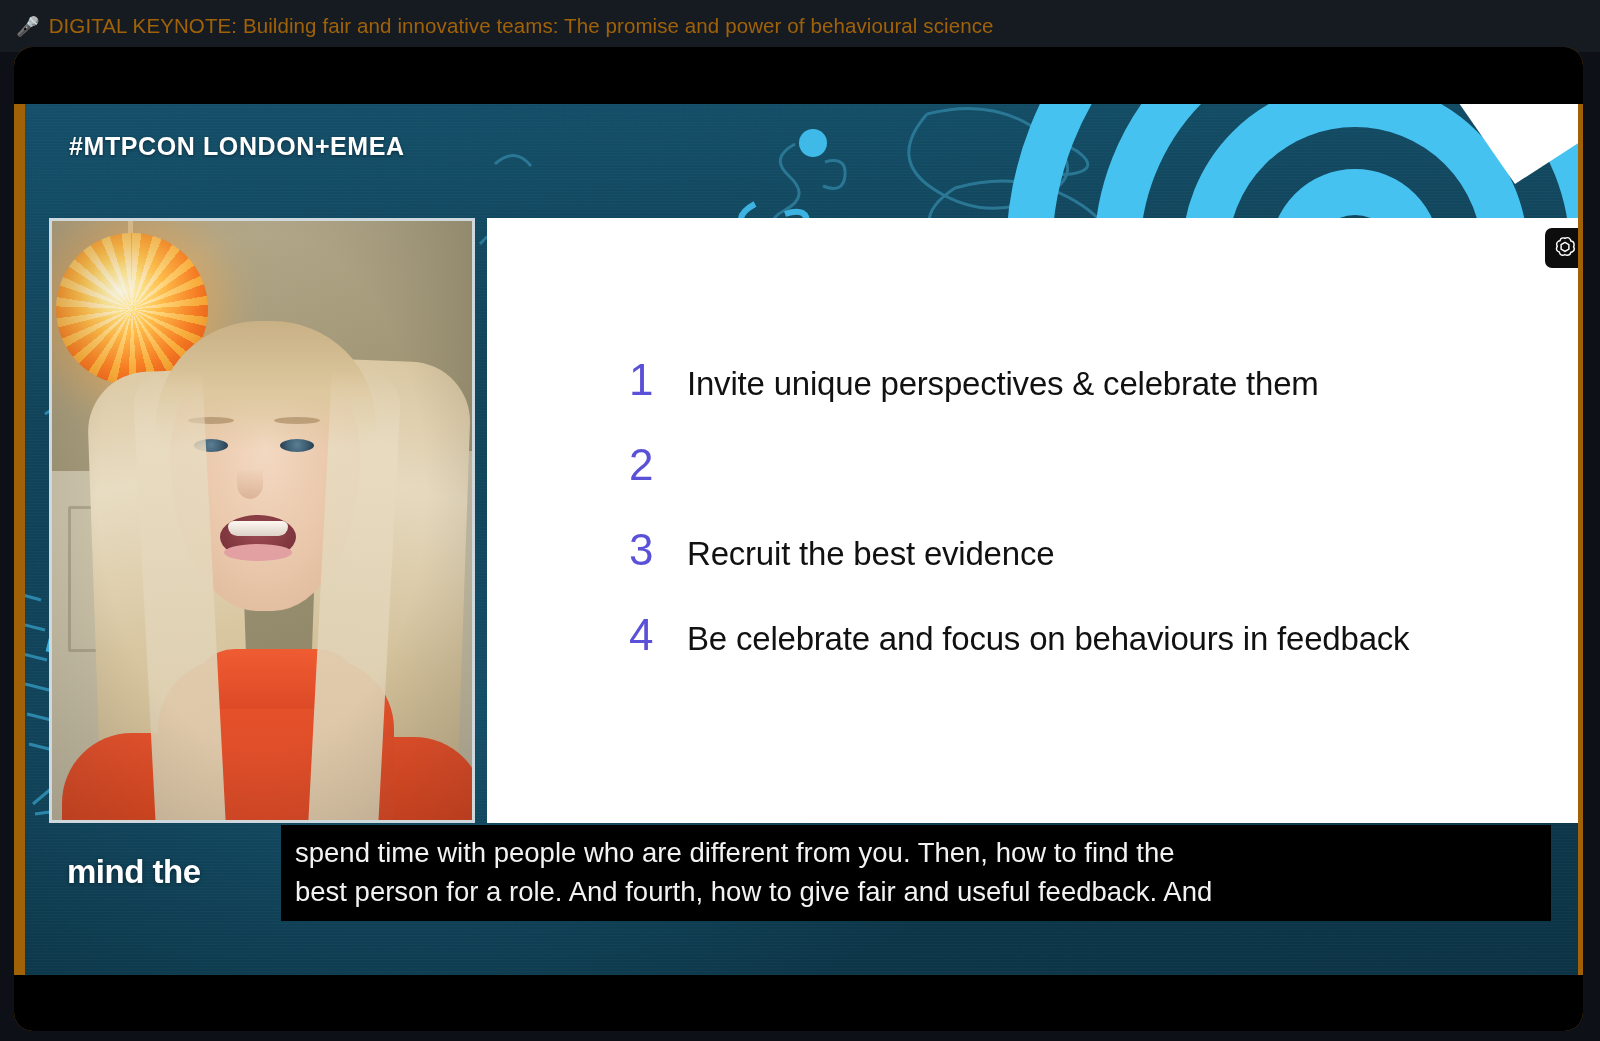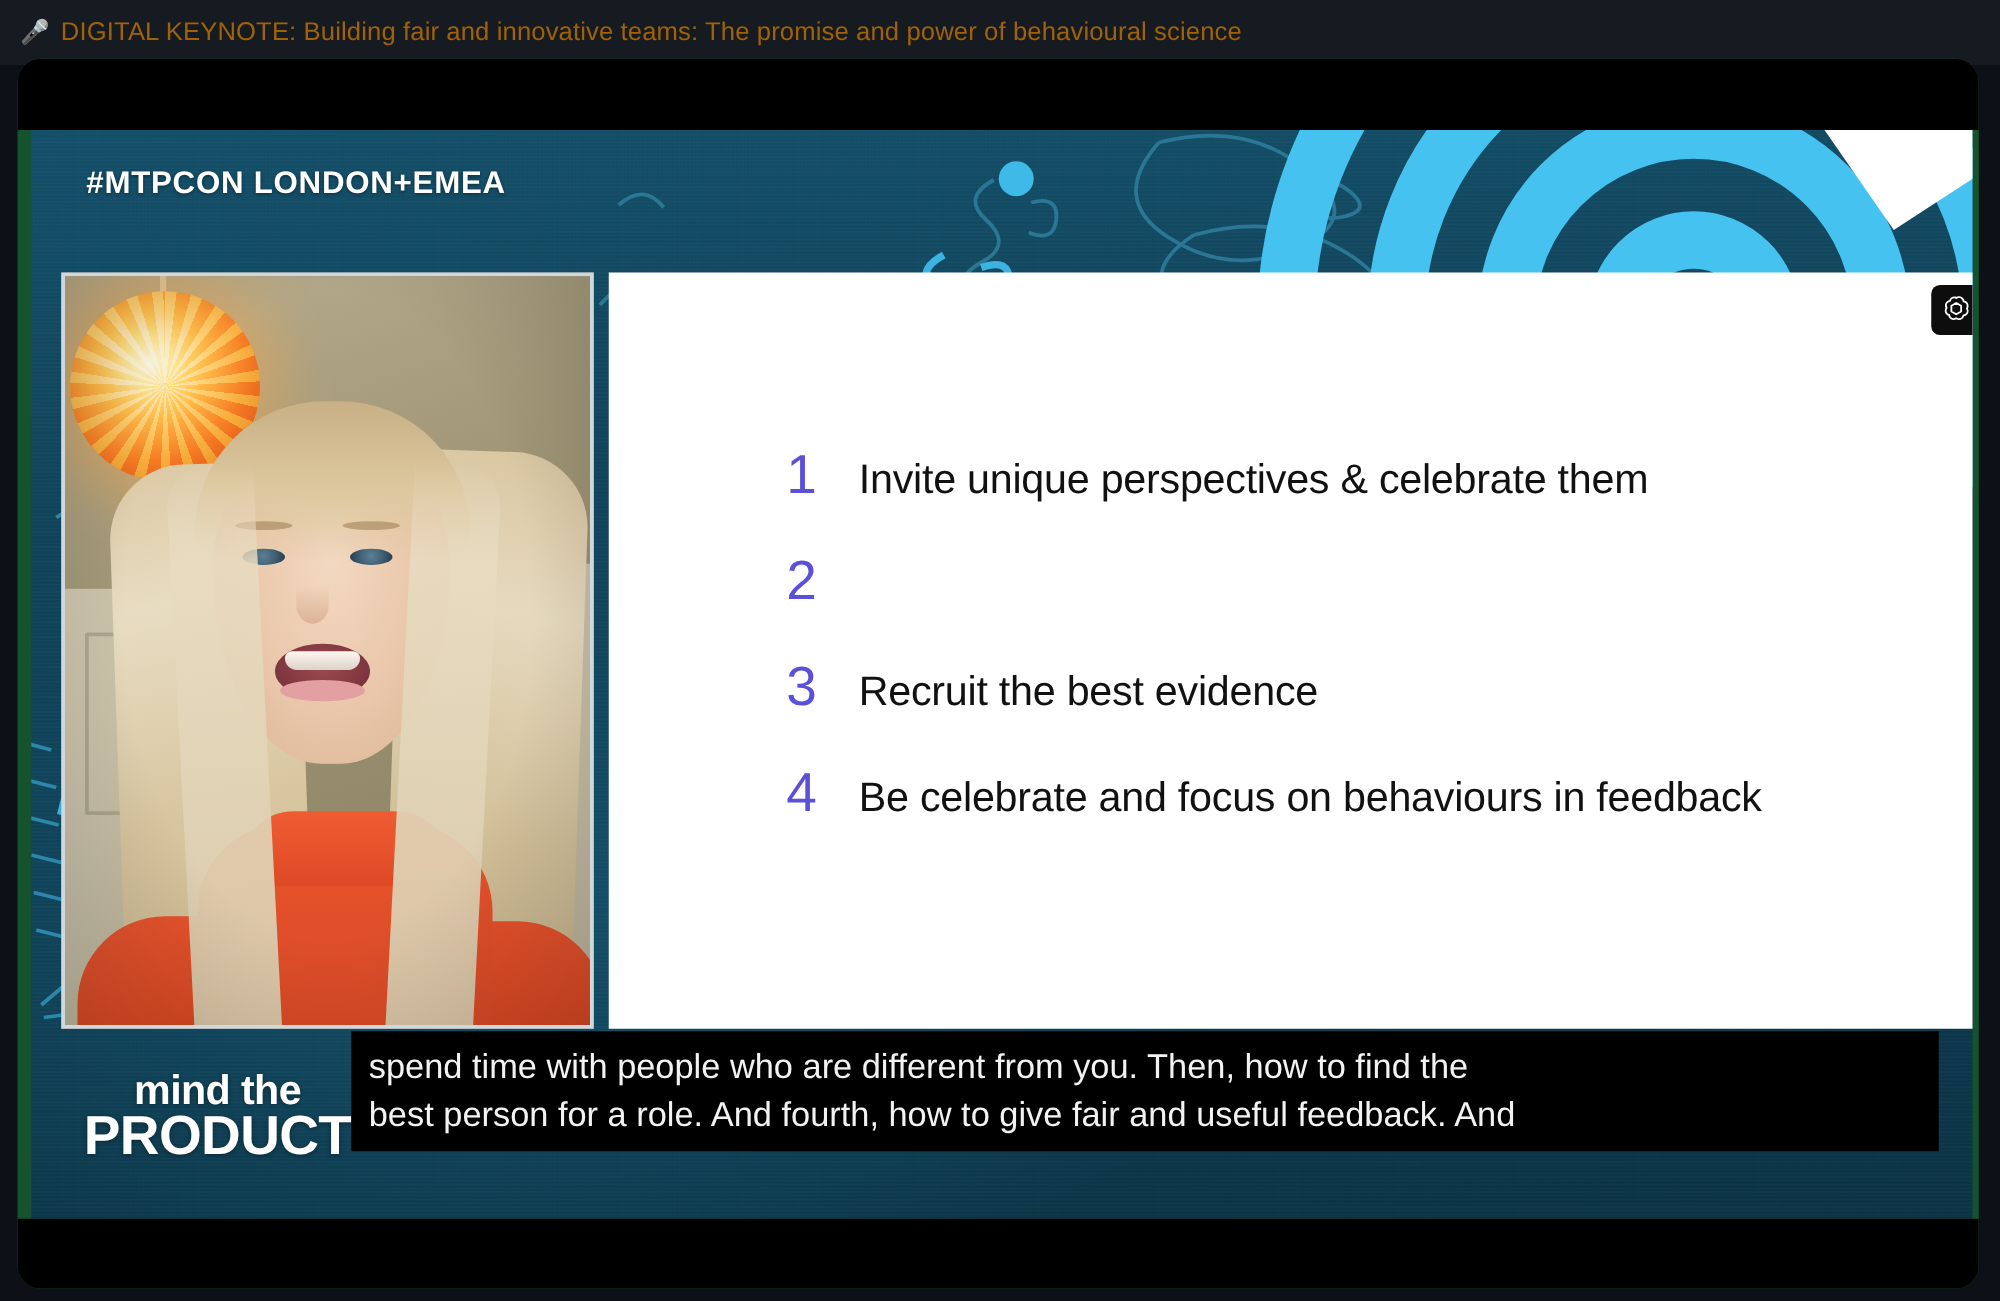--- a/index.html
+++ b/index.html
@@ -39,21 +39,21 @@
     letter-spacing: 0.1px;
     white-space: nowrap;
   }
 
   
   #player-shell {
     position: absolute;
     left: 14px; top: 47px;
     width: 1569px;
     height: 984px;
-    background: #14532d;
+    background: #a16207;
     border-radius: 19px;
     overflow: hidden;
   }
 
   
   #slide-canvas {
     position: absolute;
     left: 11px; top: 57px;
     width: 1553px;
     height: 871px;
@@ -453,21 +453,20 @@
         <div class="list-row">
           <span class="list-num">4</span>
           <span class="list-text">Be celebrate and focus on behaviours in feedback</span>
         </div>
 
       </div>
     </div>
 
     <div id="mtp-logo">
       <div id="mtp-line1">mind the</div>
-      <div id="mtp-line2">PRODUCT</div>
     </div>
 
     <div id="caption-block">
       <div class="caption-line">spend time with people who are different from you. Then, how to find the</div>
       <div class="caption-line">best person for a role. And fourth, how to give fair and useful feedback. And</div>
     </div>
 
   </div>
 
   <div id="player-bottom-bar"></div>

